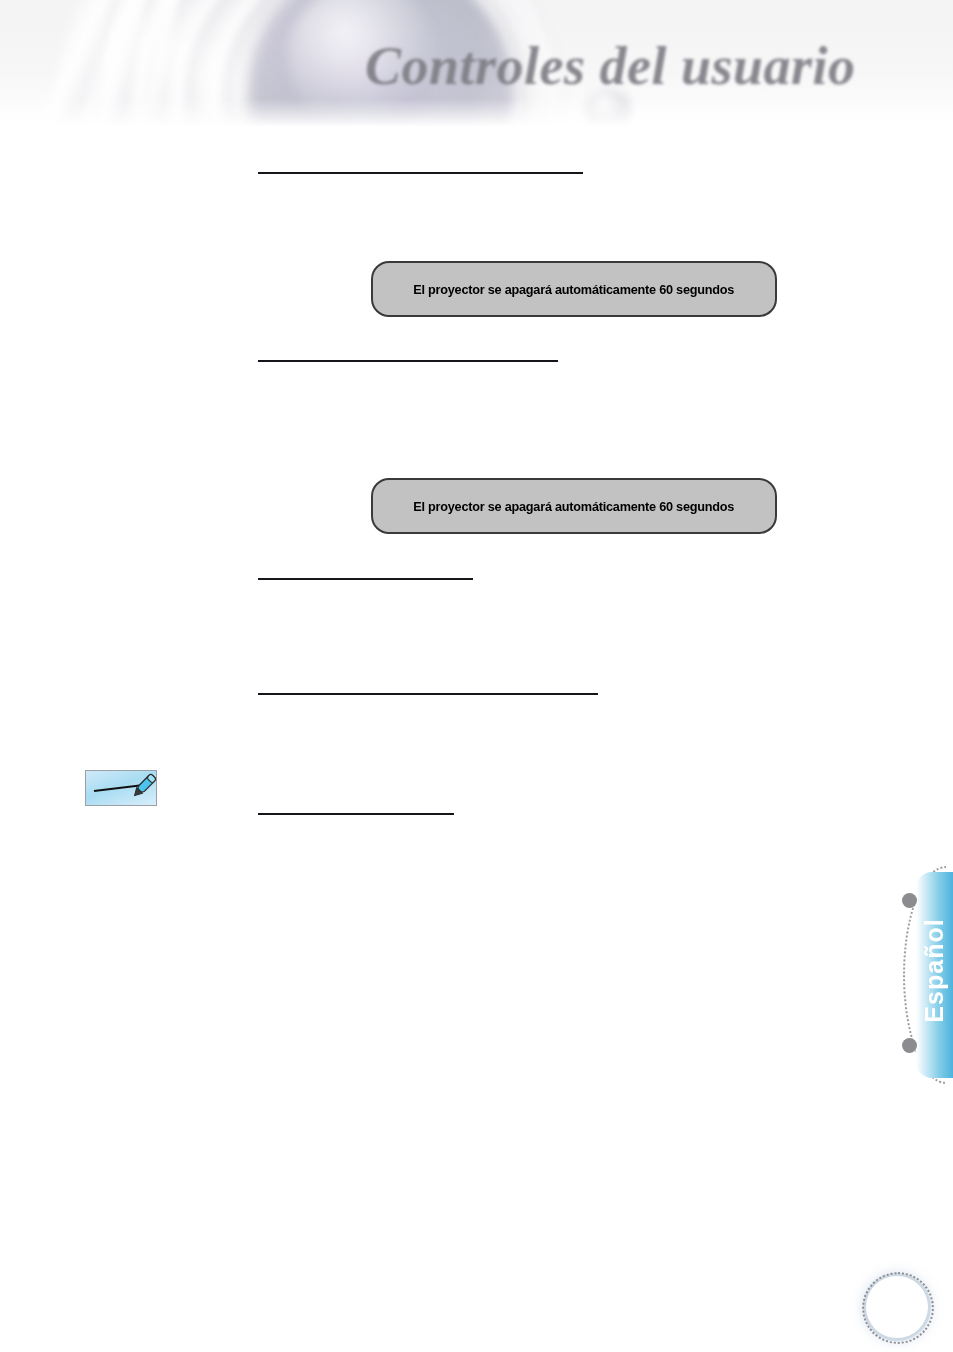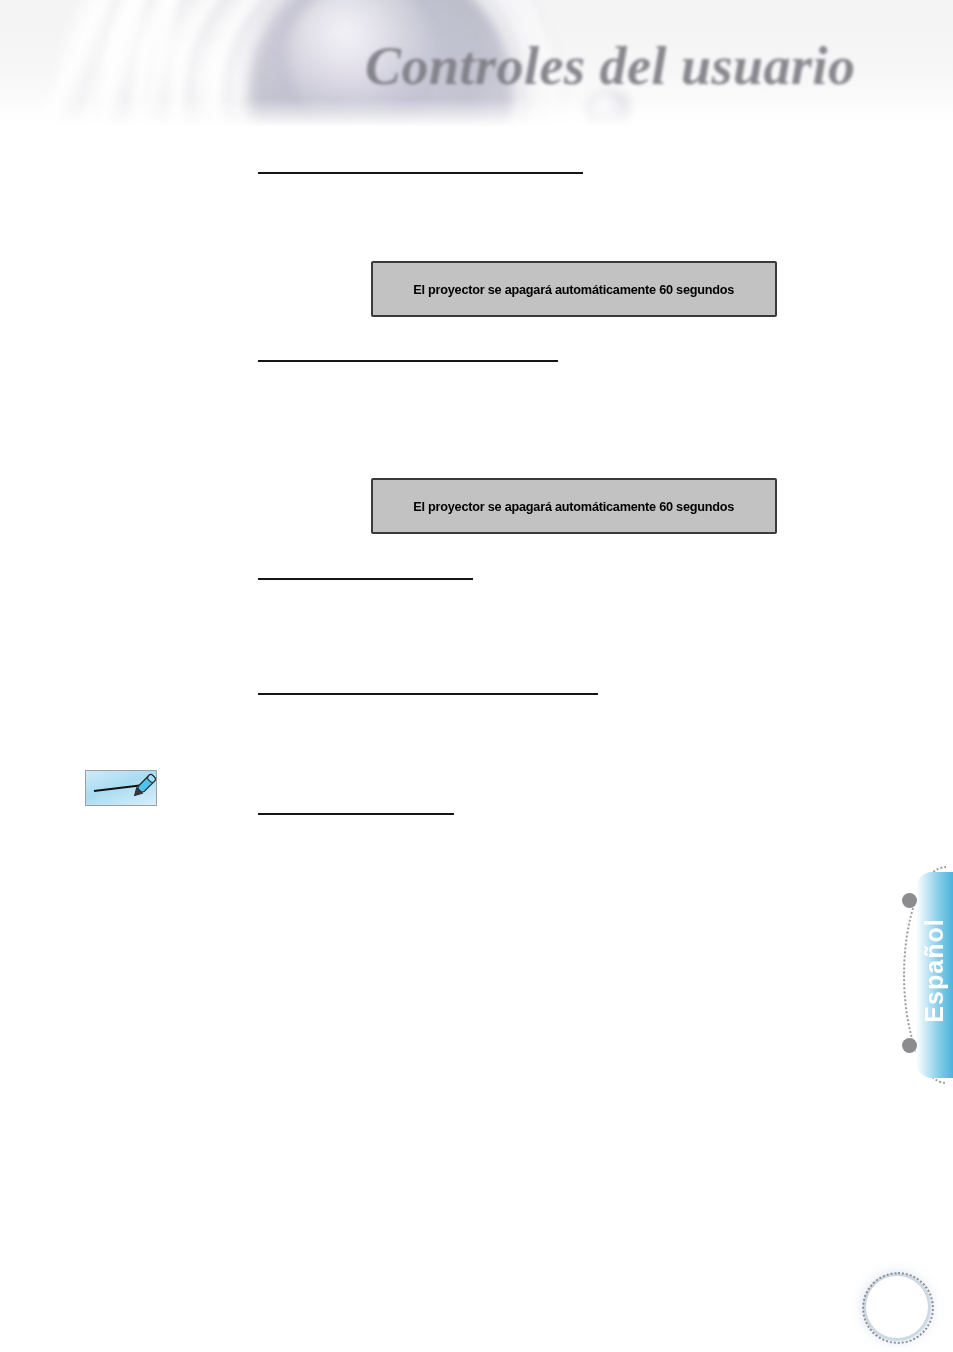--- a/index.html
+++ b/index.html
@@ -102,21 +102,21 @@
     position:absolute;
     height:2px;
     background:#16161a;
   }
 
   
   .osd {
     position:absolute;
     background:#c2c2c2;
     border:2px solid #3a3a3a;
-    border-radius:2px;
+    border-radius:18px;
     display:flex; align-items:center; justify-content:center;
   }
   .osd-text {
     font-family:"Liberation Sans", sans-serif;
     font-weight:bold;
     font-size:13.5px;
     letter-spacing:-0.25px;
     color:#000000;
     transform:scaleX(0.94);
     white-space:nowrap;

